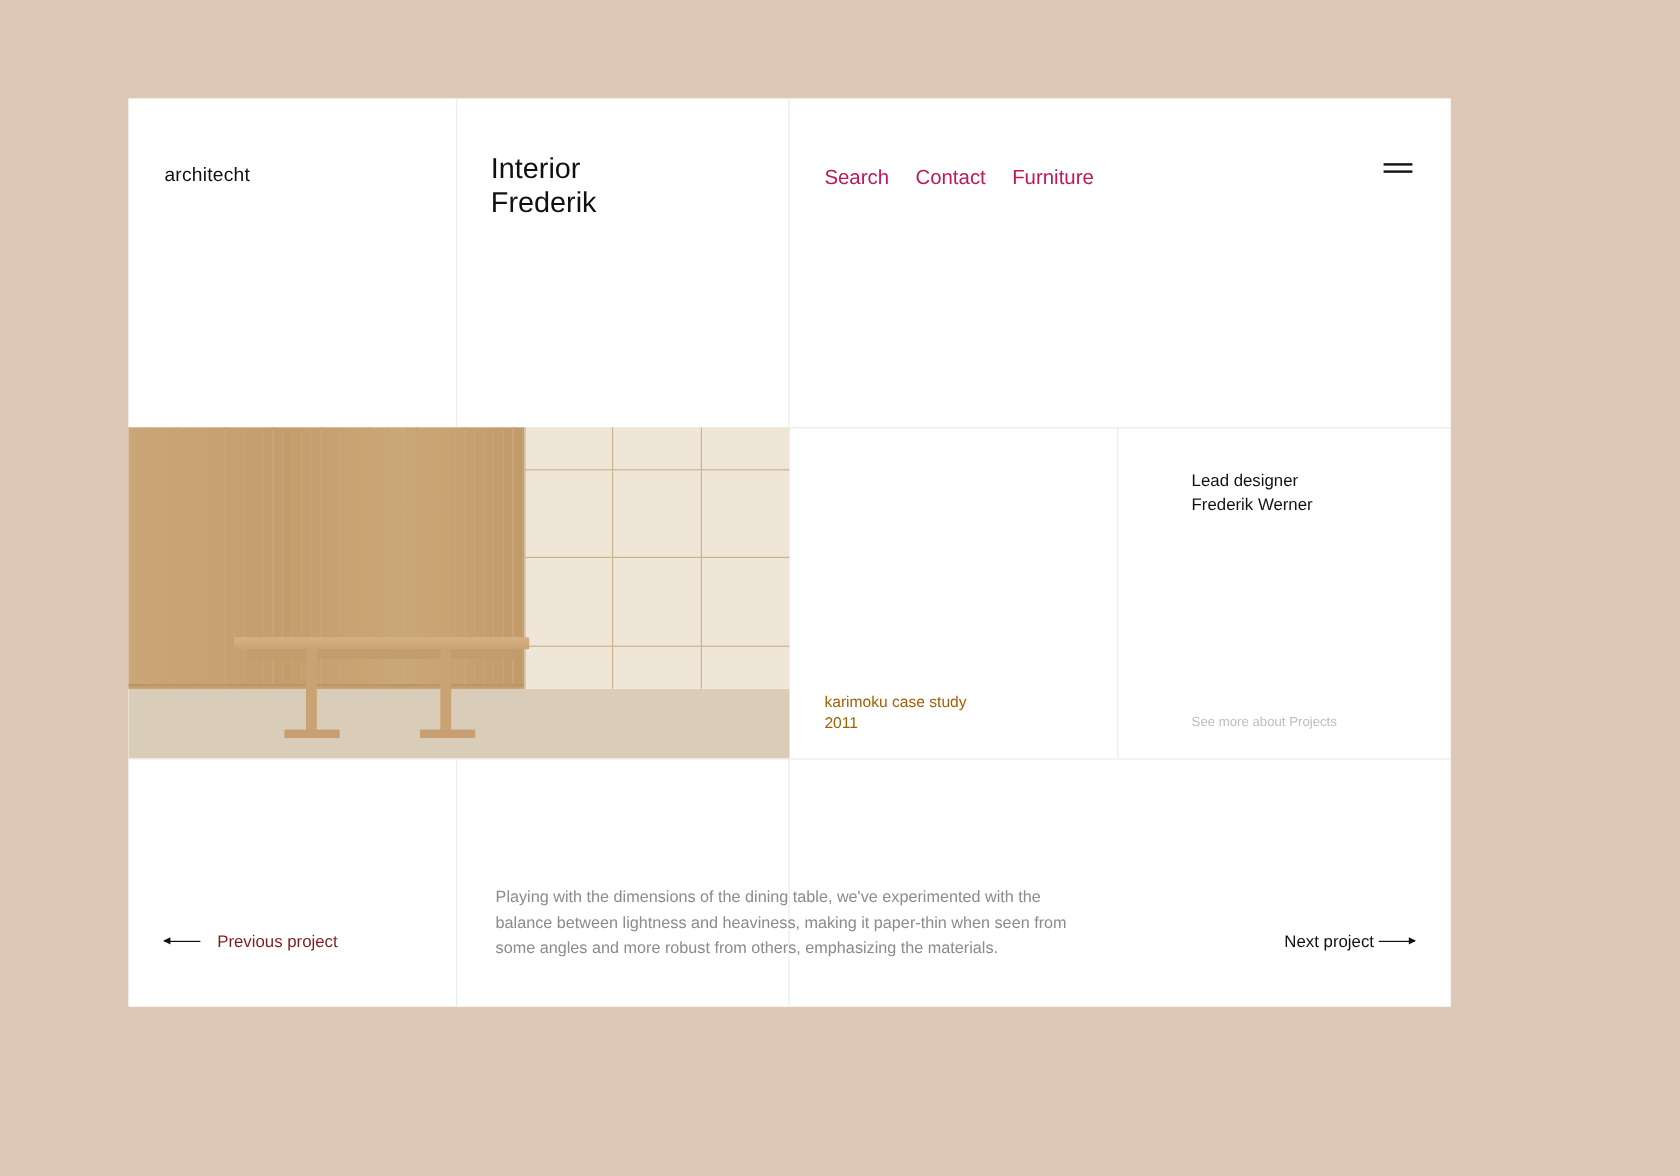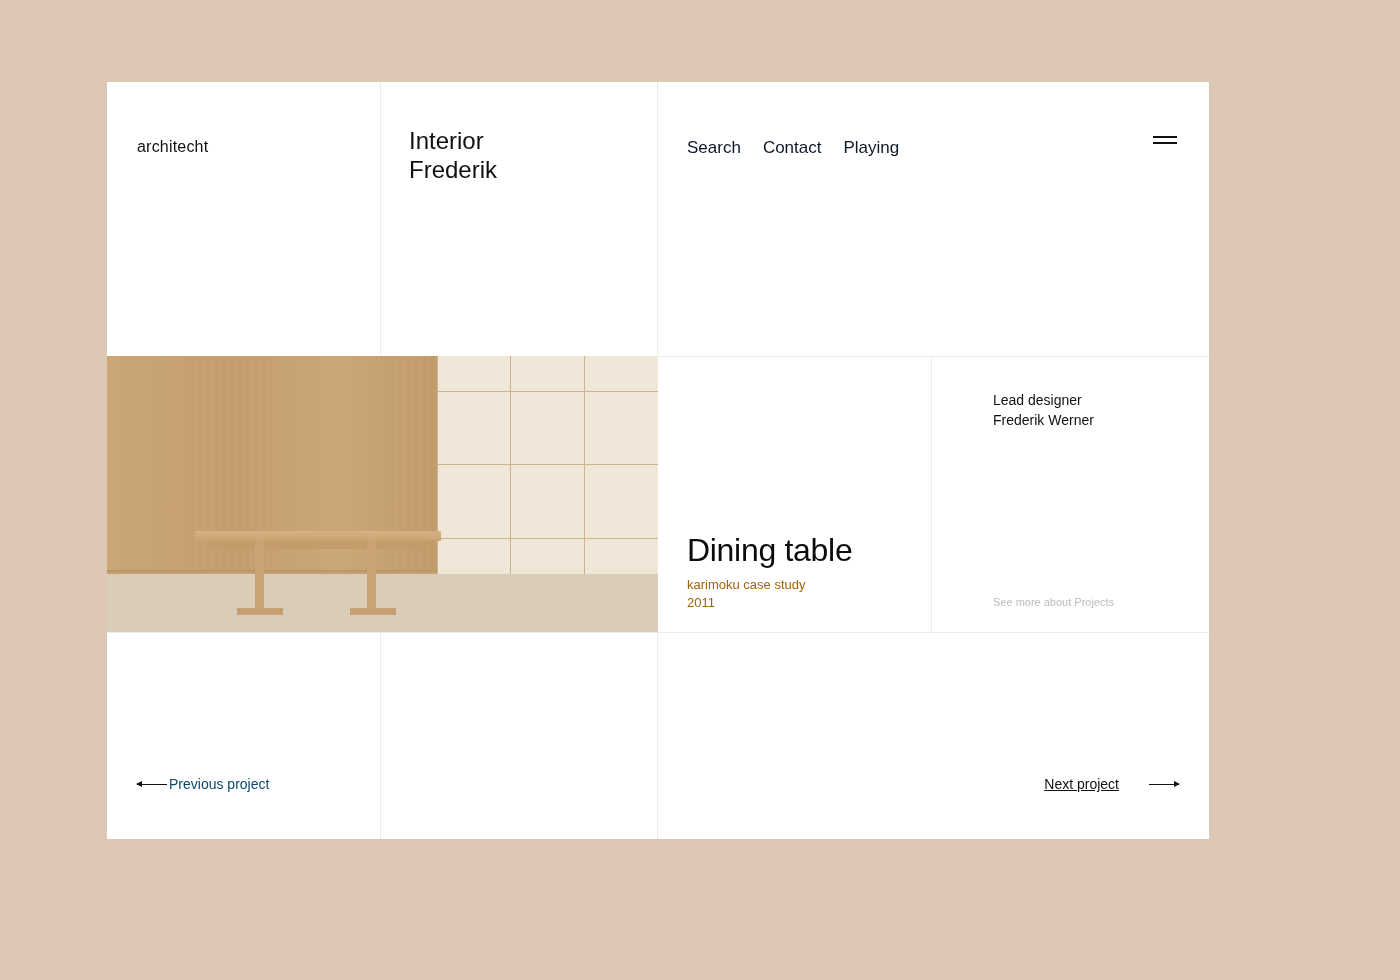--- a/index.html
+++ b/index.html
@@ -32,21 +32,21 @@
     position:absolute; left:30px; top:56px;
     font-size:16px; letter-spacing:0.2px; color:#111;text-align:right;
   }
   .page-title {
     position:absolute; left:302px; top:45px;
     font-size:24px; line-height:1.2; font-weight:400; color:#111;
   }
   .nav {
     position:absolute; left:580px; top:56px;
     display:flex; gap:22px;
-    font-size:17px; color:#0f172a;
+    font-size:17px; color:#be185d;
   }
   .nav span { cursor:pointer; }
   .hamburger {
     position:absolute; right:32px; top:54px;
     width:24px; height:10px; cursor:pointer;
   }
   .hamburger:before, .hamburger:after {
     content:""; position:absolute; left:0; width:24px; height:2px; background:#111;
   }
   .hamburger:before { top:0; }
@@ -122,26 +122,26 @@
   .designer-label { position:absolute; left:0; top:36px; font-size:14px; color:#111; font-weight:500;}
   .designer-name  { position:absolute; left:0; top:56px; font-size:14px; color:#111; font-weight:500;}
   .designer-more  { position:absolute; left:0; top:240px; font-size:11px; color:#bdbdbd; cursor:pointer;}
 
   
   .desc {
     position:absolute; left:306px; top:656px; width:486px;
     font-size:13.5px; line-height:1.55; color:#8b8b8b;
   }
   .prev {
-    position:absolute; left:30px; top:694px; display:flex; align-items:center; gap:2px;
-    font-size:14px; color:#0c4a6e; cursor:pointer;
+    position:absolute; left:30px; top:694px; display:flex; align-items:center; gap:14px;
+    font-size:14px; color:#7f1d1d; cursor:pointer;
   }
   .next {
-    position:absolute; right:30px; top:694px; display:flex; align-items:center; gap:30px;
-    font-size:14px; color:#111; cursor:pointer;text-decoration:underline;
+    position:absolute; right:30px; top:694px; display:flex; align-items:center; gap:4px;
+    font-size:14px; color:#111; cursor:pointer;
   }
   .arrow { width:30px; height:1px; background:#111; position:relative; }
   .arrow.left:before {
     content:""; position:absolute; left:-1px; top:-3px;
     border-right:6px solid #111; border-top:3.5px solid transparent; border-bottom:3.5px solid transparent;
   }
   .arrow.right:before {
     content:""; position:absolute; right:-1px; top:-3px;
     border-left:6px solid #111; border-top:3.5px solid transparent; border-bottom:3.5px solid transparent;
   }
@@ -160,21 +160,21 @@
   <div class="logo">architecht</div>
 
   <div class="page-title">
     <span>Interior</span><br>
     <span>Frederik</span>
   </div>
 
   <div class="nav">
     <span>Search</span>
     <span>Contact</span>
-    <span>Playing</span>
+    <span>Furniture</span>
   </div>
 
   <div class="hamburger"></div>
 
   <div class="hero">
     <div class="floor"></div>
     <div class="wood"></div>
     <div class="panels">
       <div class="pv a"></div>
         <div class="pv b"></div>
@@ -185,33 +185,33 @@
     </div>
     <div class="ttop"></div>
       <div class="tapr"></div>
     <div class="leg1"></div>
       <div class="leg2"></div>
     <div class="foot1"></div>
       <div class="foot2"></div>
   </div>
 
   <div class="product-block">
-    <div class="product-title">Dining table</div>
     <div class="product-sub">
       <span>karimoku case study</span><br>
       <span>2011</span>
     </div>
   </div>
 
   <div class="designer-block">
     <div class="designer-label">Lead designer</div>
     <div class="designer-name">Frederik Werner</div>
     <div class="designer-more">See more about Projects</div>
   </div>
 
+  <div class="desc">Playing with the dimensions of the dining table, we've experimented with the balance between lightness and heaviness, making it paper-thin when seen from some angles and more robust from others, emphasizing the materials.</div>
 
   <div class="prev">
     <span class="arrow left"></span>
     <span>Previous project</span>
   </div>
 
   <div class="next">
     <span>Next project</span>
     <span class="arrow right"></span>
   </div>

